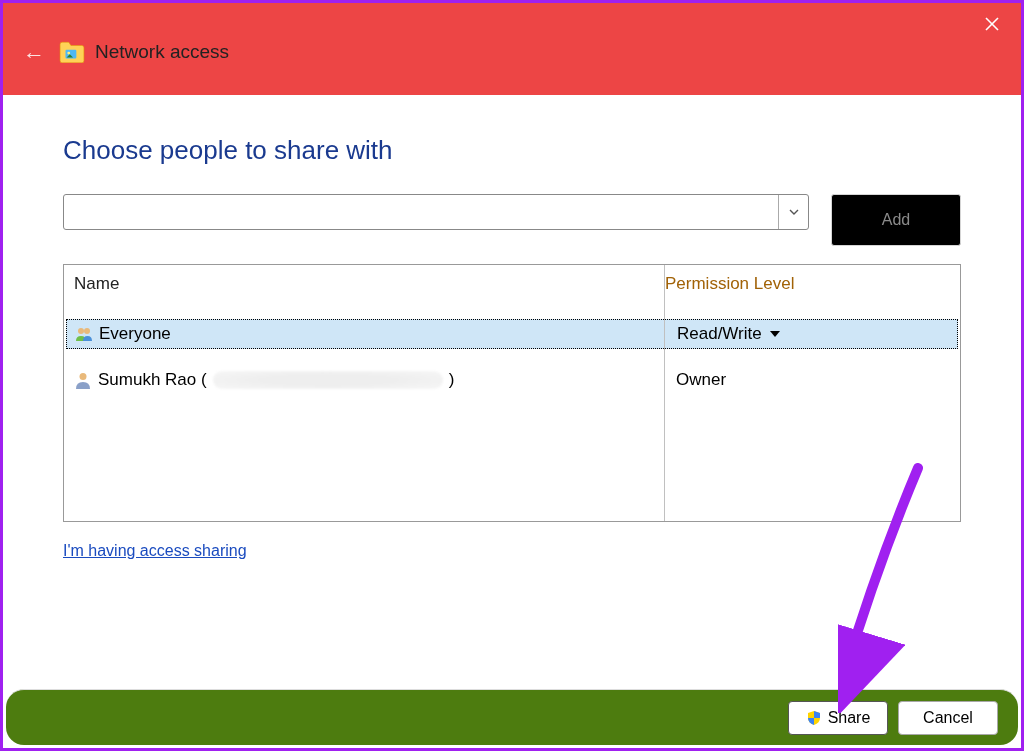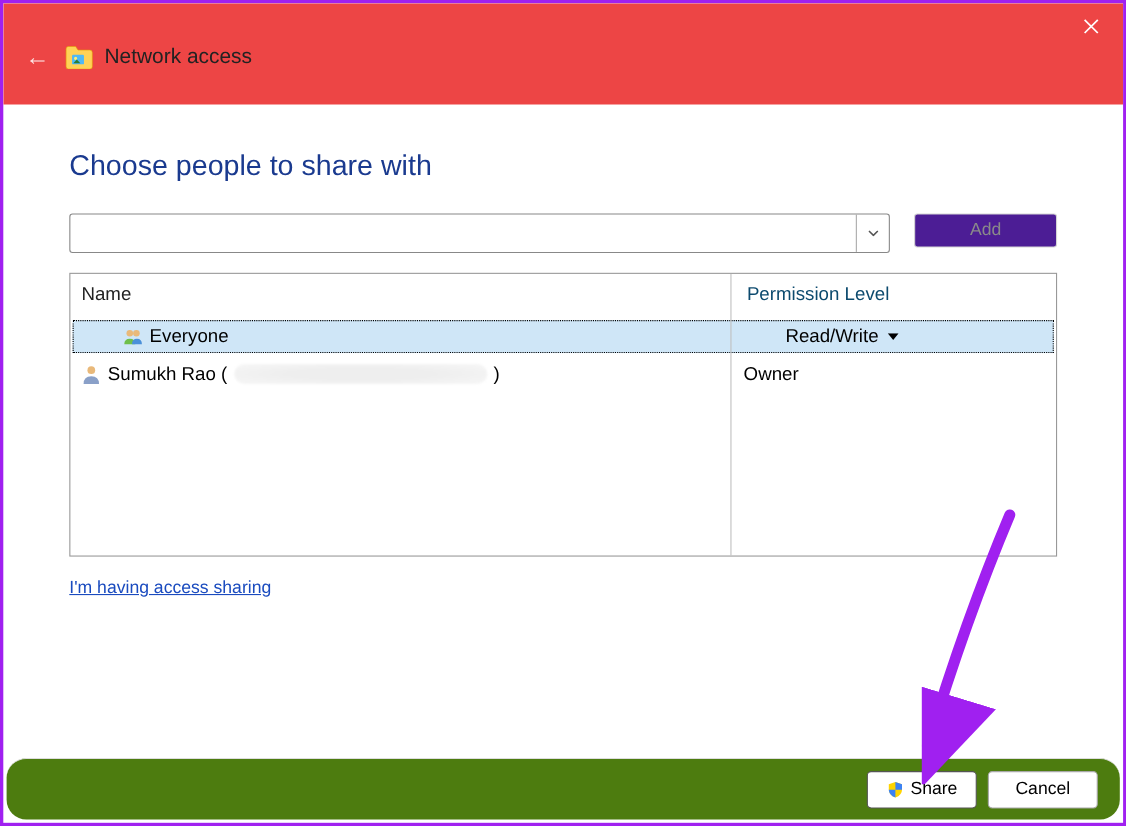--- a/index.html
+++ b/index.html
@@ -92,24 +92,24 @@
     .dropdown-toggle {
       width: 30px;
       border-left: 1px solid #aaa;
       display: flex;
       align-items: center;
       justify-content: center;
       color: #555;
     }
     .add-btn {
       width: 130px;
-      height: 31px;
+      height: 52px;
       border: 1px solid #d5d5d5;
       border-radius: 3px;
-      background: #4c1d95;
+      background: #000000;
       color: #8a8a8a;
       font-size: 16px;
     }
     .table {
       border: 1px solid #999;
       height: 258px;
       background: #fff;
       position: relative;
     }
     .table-header {
@@ -118,42 +118,41 @@
       align-items: center;
     }
     .col-name {
       width: 600px;
       padding-left: 10px;
       font-size: 17px;
       color: #222;
     }
     .col-perm {
       flex: 1;
-      padding-left: 15px;
-      font-size: 17px;
-      color: #0c4a6e;
+      padding-left: 1px;
+      font-size: 17px;
+      color: #a16207;
     }
     .divider-v {
       position: absolute;
       left: 600px;
       top: 0;
       bottom: 0;
       width: 1px;
       background: #c0c0c0;
     }
     .table-row {
       display: flex;
       height: 30px;
       align-items: center;
     }
     .row-selected {
       background: #cfe6f7;
       border: 1px dotted #000;
-      margin: 4px 2px;
-      padding-left: 37px;
+      margin: 16px 2px;
     }
     .row-name-cell {
       width: 598px;
       padding-left: 8px;
       display: flex;
       align-items: center;
       gap: 6px;
       font-size: 17px;
     }
     .row-perm-cell {

